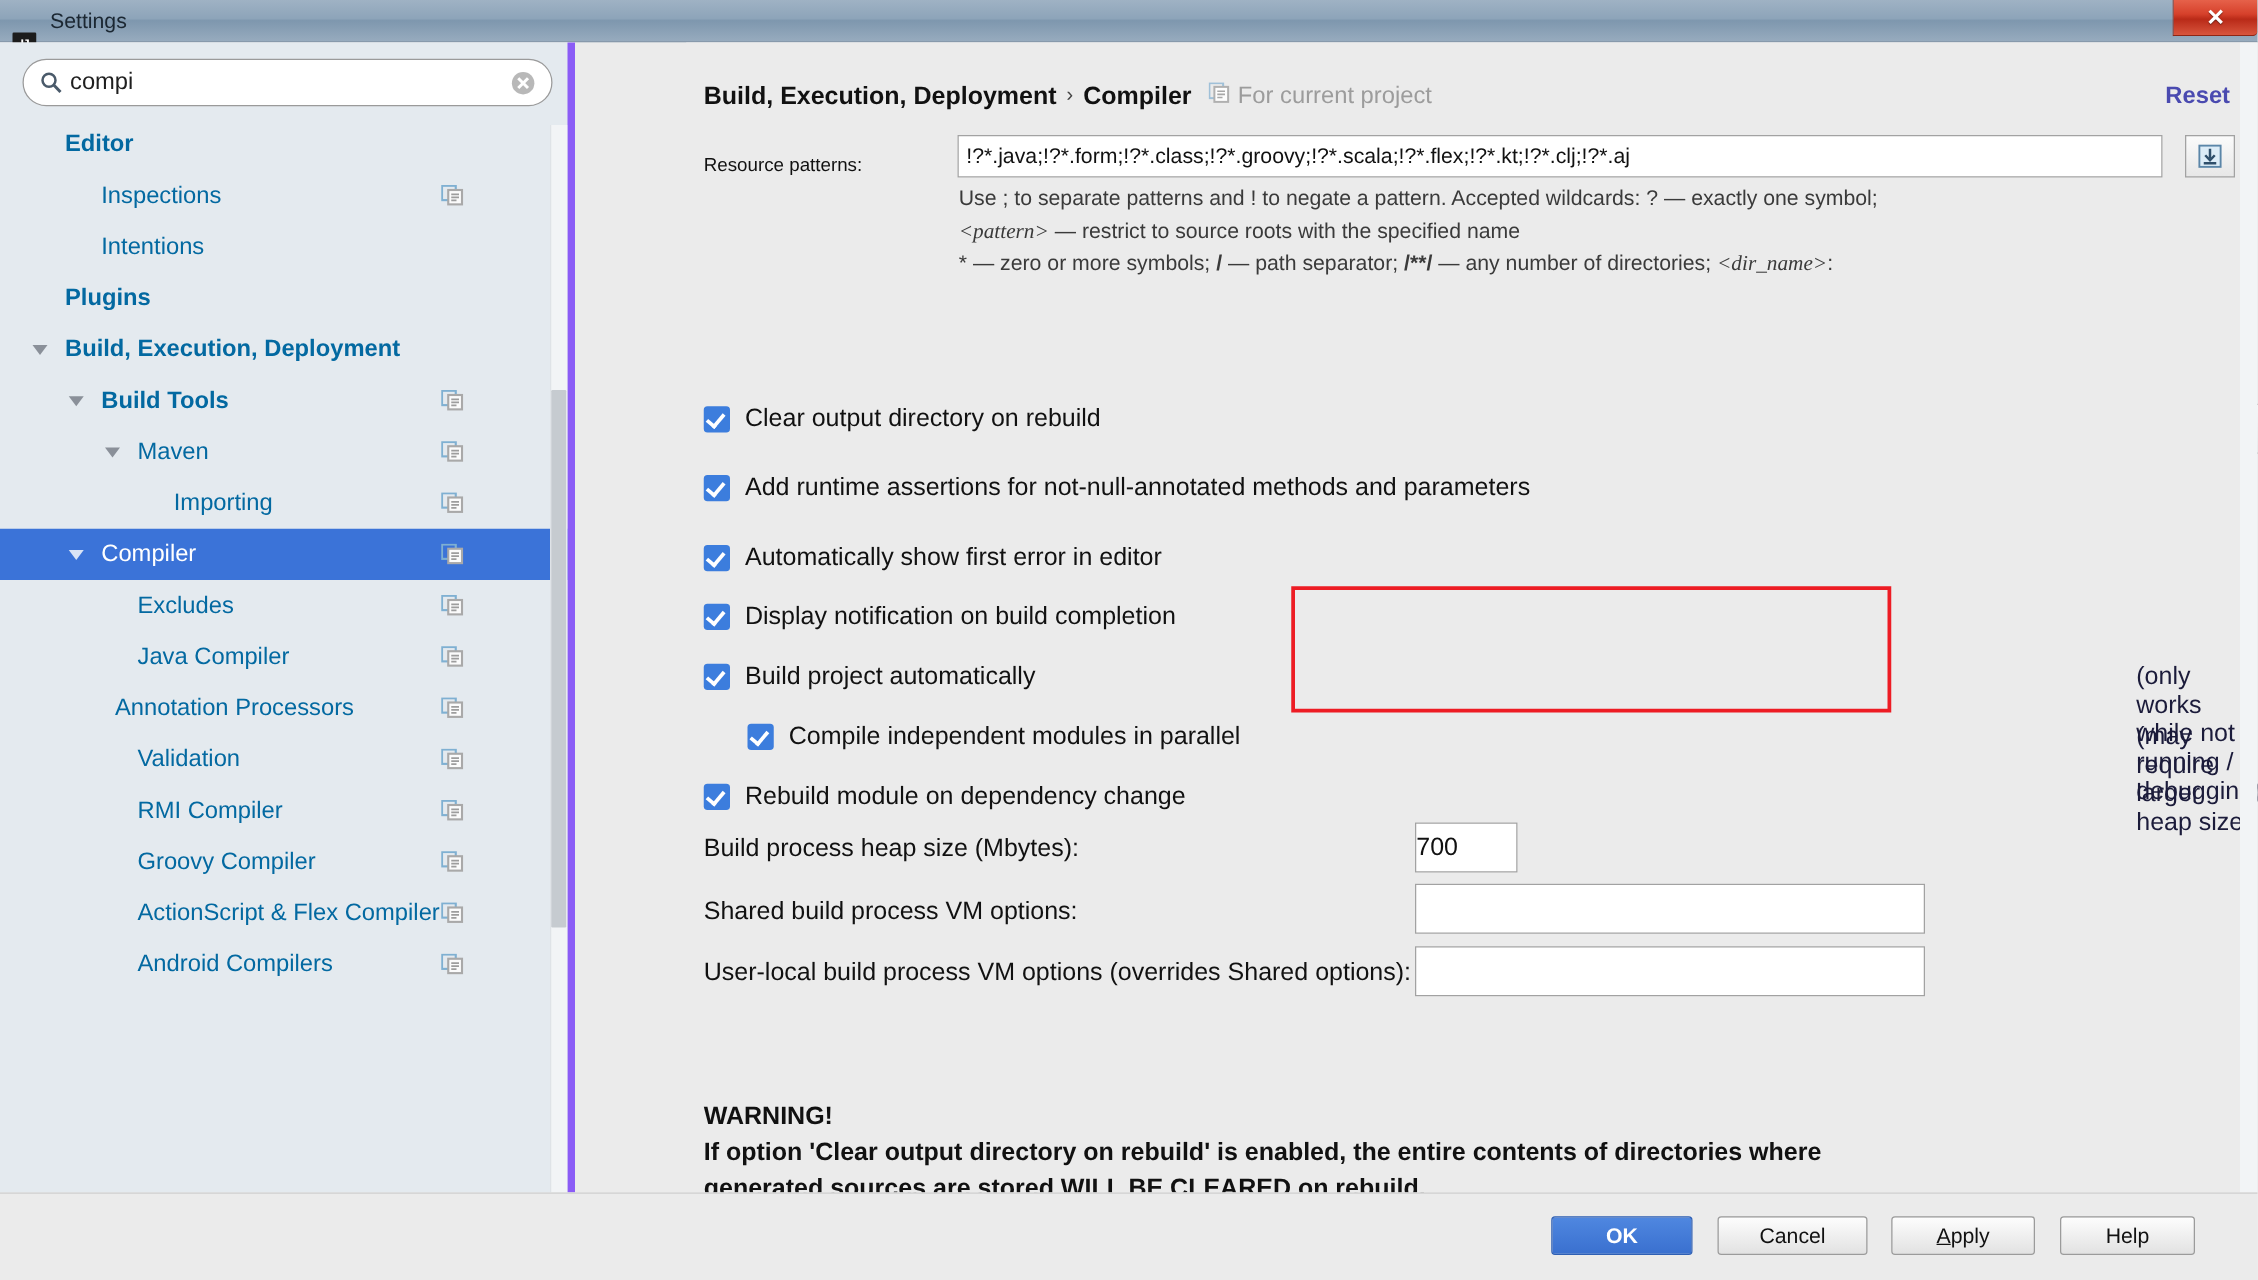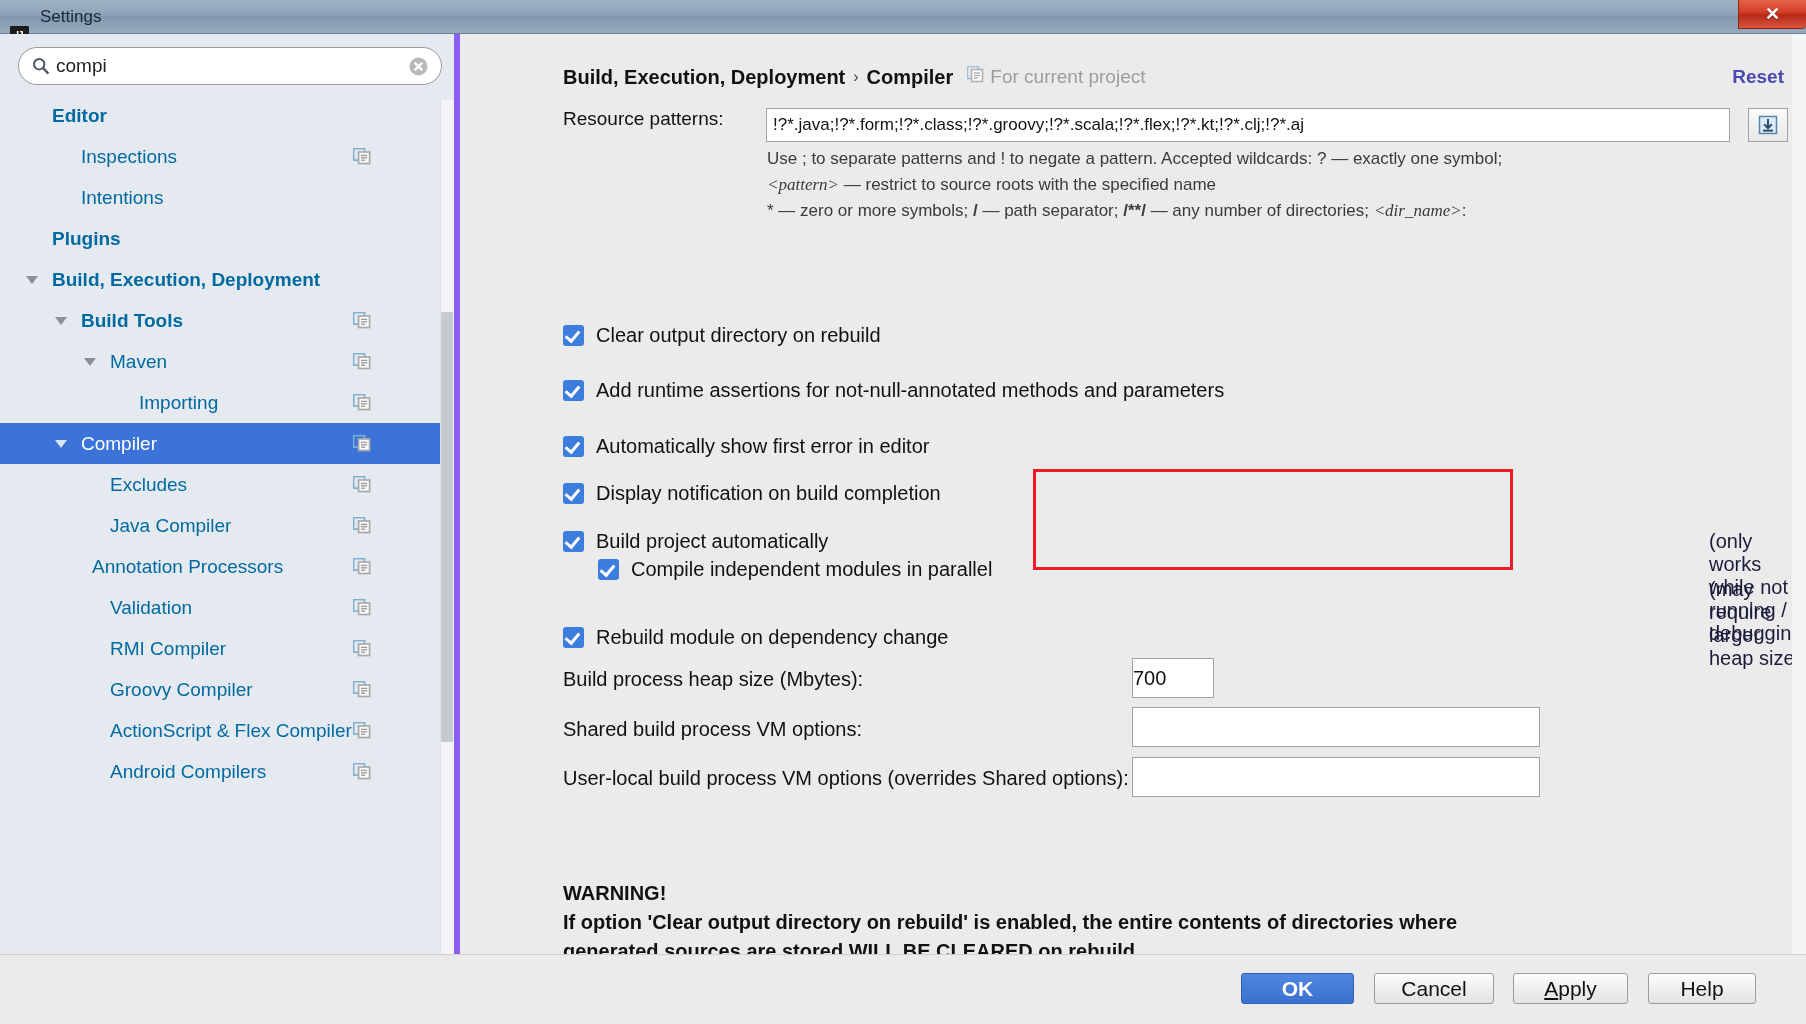--- a/index.html
+++ b/index.html
@@ -116,21 +116,21 @@
   }
   #reset-link {
     position: absolute; right: 22px; top: 28px; height: 30px;
     display: flex; align-items: center;
     font-size: 19px; font-weight: bold; color: #4a4ab0; cursor: pointer;
   }
 
   
   #respat { position: absolute; left: 14px; top: 74px; right: 18px; height: 34px; }
   #respat .lab {
-    position: absolute; left: 0; top: 0; font-size: 19px; color: #111;
+    position: absolute; left: 0; top: 16px; font-size: 15px; color: #111;
   }
   #respat-field {
     position: absolute; left: 203px; right: 58px; top: 0; height: 34px;
     background: #fff; border: 1px solid #a2a2a2;
     font-size: 17px; color: #111; padding: 0 6px;
     font-family: "Liberation Sans", sans-serif;
     outline: none;
   }
   #respat-btn {
     position: absolute; right: 0; top: 0; width: 40px; height: 34px;
@@ -198,21 +198,21 @@
 
   
   #footer {
     position: absolute; left: 0; top: 920px; width: 1806px; height: 70px;
     background: #ebebeb; border-top: 1px solid #cfcfcf;
   }
   .btn {
     position: absolute; top: 18px; height: 31px;
     border: 1px solid #9b9b9b; border-radius: 3px;
     background: linear-gradient(to bottom,#fdfdfd,#e2e2e2);
-    font-size: 21px; color: #111;
+    font-size: 17px; color: #111;
     display: flex; align-items: center; justify-content: center;
     font-family: "Liberation Sans", sans-serif;
   }
   .btn.primary {
     background: linear-gradient(to bottom,#4f87e0,#3a70cf);
     border-color: #2e5fb4; color: #fff; font-weight: bold;
   }
   .btn u { text-decoration: underline; }
 
   
@@ -469,21 +469,21 @@
           <span>Automatically show first error in editor</span>
         </div>
         <div class="cbrow" style="top: 446px;">
           <span class="cb"></span>
           <span>Display notification on build completion</span>
         </div>
         <div class="cbrow" style="top: 494px;">
           <span class="cb"></span>
           <span>Build project automatically</span>
         </div>
-        <div class="cbrow" style="top: 522px; padding-left: 35px;">
+        <div class="cbrow" style="top: 542px; padding-left: 35px;">
           <span class="cb"></span>
           <span>Compile independent modules in parallel</span>
         </div>
         <div class="cbrow" style="top: 590px;">
           <span class="cb"></span>
           <span>Rebuild module on dependency change</span>
         </div>
       </div>
 
     <div id="cfg-annot-btn">

